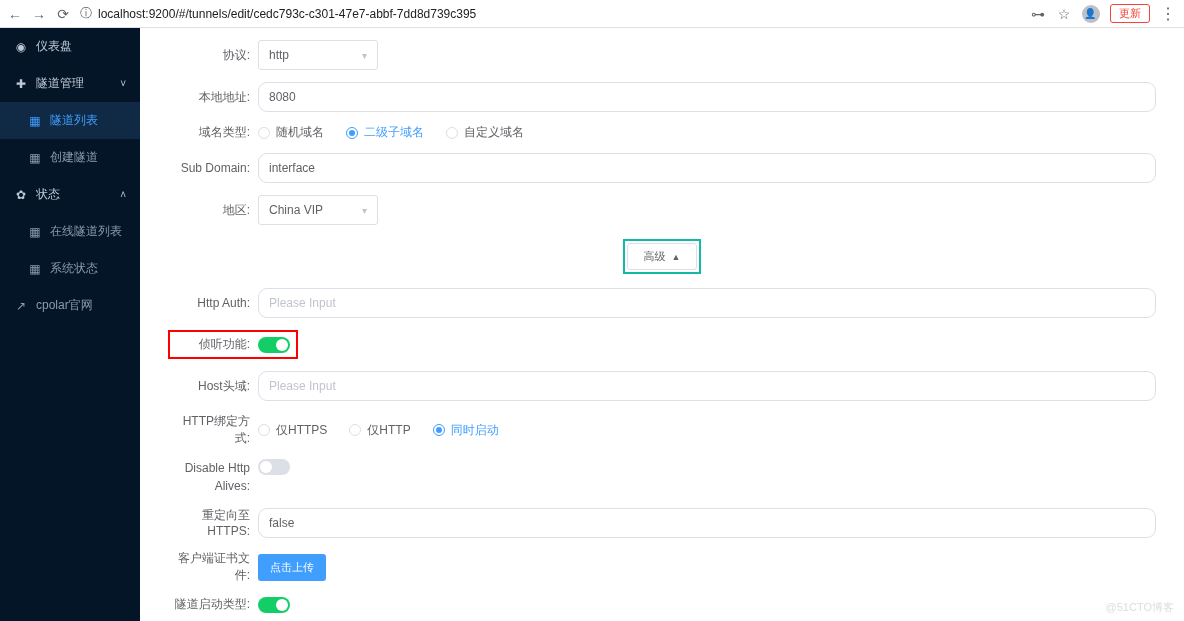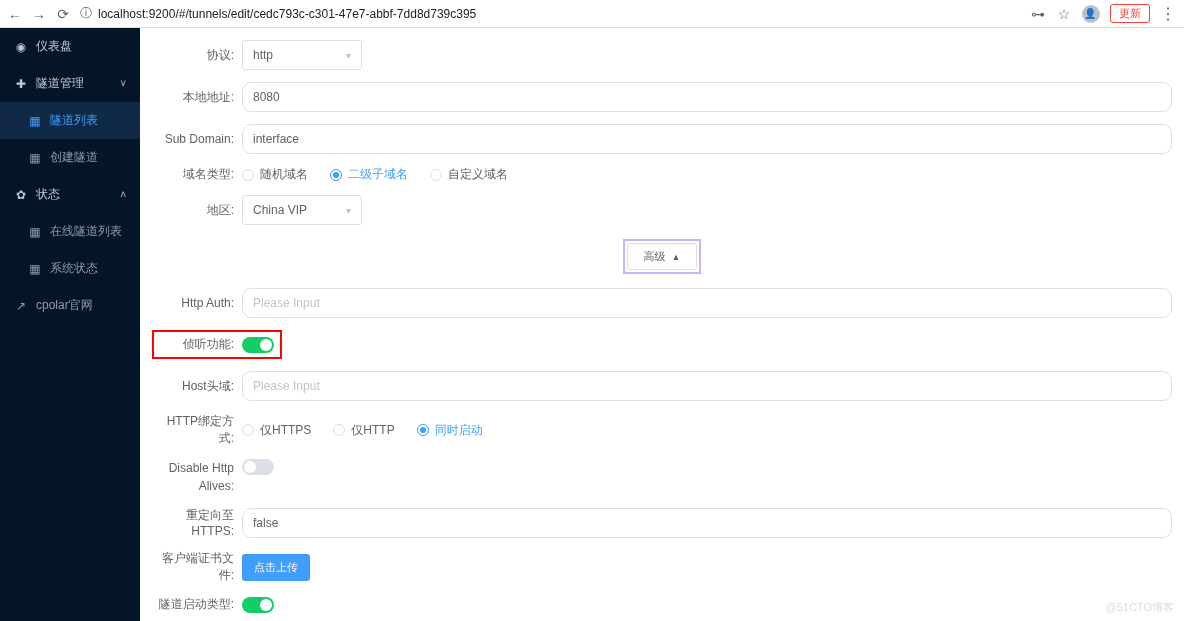--- a/index.html
+++ b/index.html
@@ -17,38 +17,38 @@
   .app { display: flex; height: calc(621px - 28px); }
   .sidebar { width: 140px; background: #041528; color: #8a9ab0; overflow-y: auto; font-size: 12px; }
   .side-item { display: flex; align-items: center; padding: 10px 14px; gap: 8px; cursor: pointer; }
   .side-item.light { color: #bfc9d6; }
   .side-sub { padding-left: 28px; }
   .side-item.active { background: #102a46; color: #409eff; }
   .side-caret { margin-left: auto; font-size: 10px; }
   .side-icon { width: 14px; display: inline-flex; justify-content: center; }
 
   .main { flex: 1; background: #fff; overflow-y: auto; padding: 0 12px; position: relative; }
-  .form-row { display: flex; align-items: center; margin: 12px 0; }
+  .form-row { display: flex; align-items: center; margin: 12px 16px; }
   .form-label { width: 82px; text-align: right; margin-right: 8px; color: #606266; font-size: 12px; }
   .form-control { flex: 1; }
   .input, .select { width: 100%; height: 30px; border: 1px solid #dcdfe6; border-radius: 9px; padding: 0 10px; font-size: 12px; color: #606266; outline: none; }
   .input::placeholder { color: #c0c4cc; }
   .select-sm { width: 120px; display: flex; align-items: center; justify-content: space-between; border: 1px solid #dcdfe6; border-radius: 3px; height: 30px; padding: 0 10px; color: #606266; background: #fff; cursor: pointer; }
   .caret-down { color: #c0c4cc; font-size: 10px; }
 
   .radio-group { display: flex; gap: 22px; align-items: center; }
   .radio { display: flex; align-items: center; gap: 6px; cursor: pointer; color: #606266; }
   .radio-circle { width: 12px; height: 12px; border: 1px solid #dcdfe6; border-radius: 50%; display: inline-block; position: relative; }
   .radio.checked .radio-circle { border-color: #409eff; }
   .radio.checked .radio-circle::after { content: ""; width: 6px; height: 6px; background: #409eff; border-radius: 50%; position: absolute; top: 2px; left: 2px; }
   .radio.checked span { color: #409eff; }
 
   .adv-row { display: flex; justify-content: center; margin: 14px 0; }
   .adv-btn { border: 1px solid #dcdfe6; border-radius: 3px; padding: 5px 16px; font-size: 11px; color: #606266; background: #fff; cursor: pointer; display: flex; gap: 6px; align-items: center; }
-  .hl-red { border: 2px solid #c4b5fd; padding: 2px; display: inline-block; }
+  .hl-red { border: 2px solid #14b8a6; padding: 2px; display: inline-block; }
   .hl-red-row { border: 2px solid #ff0000; padding: 4px 6px; display: inline-flex; align-items: flex-end; }
 
   .switch { width: 32px; height: 16px; border-radius: 10px; position: relative; cursor: pointer; }
   .switch.on { background: #13ce66; }
   .switch.off { background: #dcdfe6; }
   .switch::after { content: ""; width: 12px; height: 12px; background: #fff; border-radius: 50%; position: absolute; top: 2px; transition: .2s; }
   .switch.on::after { right: 2px; }
   .switch.off::after { left: 2px; }
 
   .btn-upload { background: #409eff; color: #fff; border: none; border-radius: 3px; padding: 6px 12px; font-size: 11px; cursor: pointer; }
@@ -127,43 +127,43 @@
     </div>
 
     <div class="form-row">
       <div class="form-label">本地地址:</div>
       <div class="form-control">
         <input class="input" value="8080" style="">
       </div>
     </div>
 
     <div class="form-row">
+      <div class="form-label">域名类型:</div>
+      <div class="form-control">
+        <div class="radio-group">
+          <label class="radio">
+              <span class="radio-circle"></span>
+              <span>随机域名</span>
+            </label>
+          <label class="radio checked">
+              <span class="radio-circle"></span>
+              <span>二级子域名</span>
+            </label>
+          <label class="radio">
+              <span class="radio-circle"></span>
+              <span>自定义域名</span>
+            </label>
+        </div>
+      </div>
+    </div>
+
+    <div class="form-row">
       <div class="form-label">Sub Domain:</div>
       <div class="form-control">
         <input class="input" value="interface" style="">
-      </div>
-    </div>
-
-    <div class="form-row">
-      <div class="form-label">域名类型:</div>
-      <div class="form-control">
-        <div class="radio-group">
-          <label class="radio">
-              <span class="radio-circle"></span>
-              <span>随机域名</span>
-            </label>
-          <label class="radio checked">
-              <span class="radio-circle"></span>
-              <span>二级子域名</span>
-            </label>
-          <label class="radio">
-              <span class="radio-circle"></span>
-              <span>自定义域名</span>
-            </label>
-        </div>
       </div>
     </div>
 
     <div class="form-row">
       <div class="form-label">地区:</div>
       <div class="form-control" style="flex:none">
         <div class="select-sm">
           <span>China VIP</span>
           <span class="caret-down">▾</span>
         </div>

